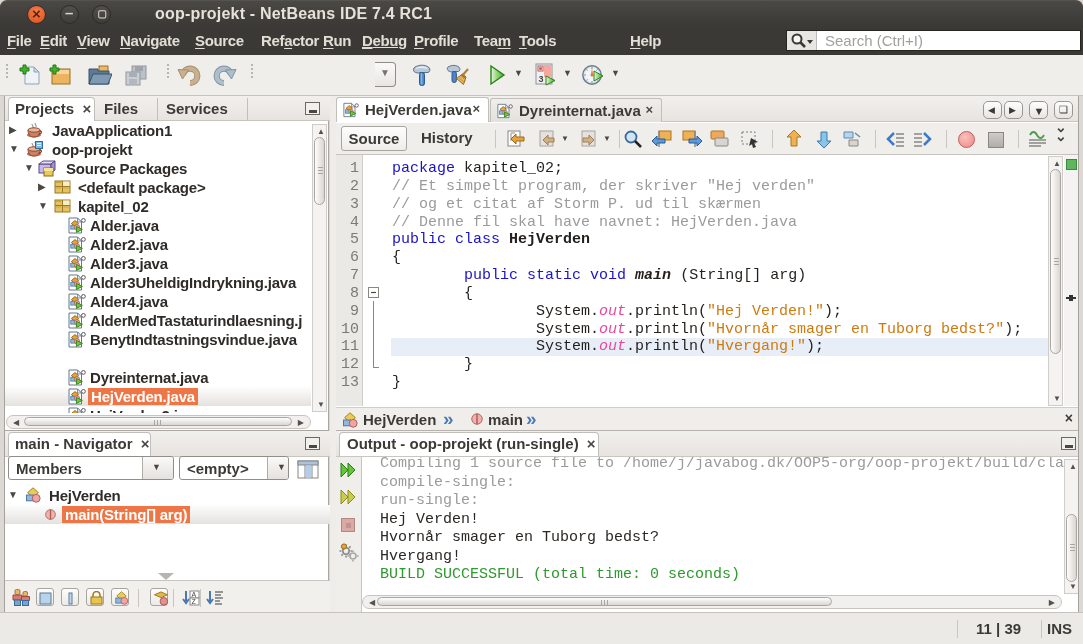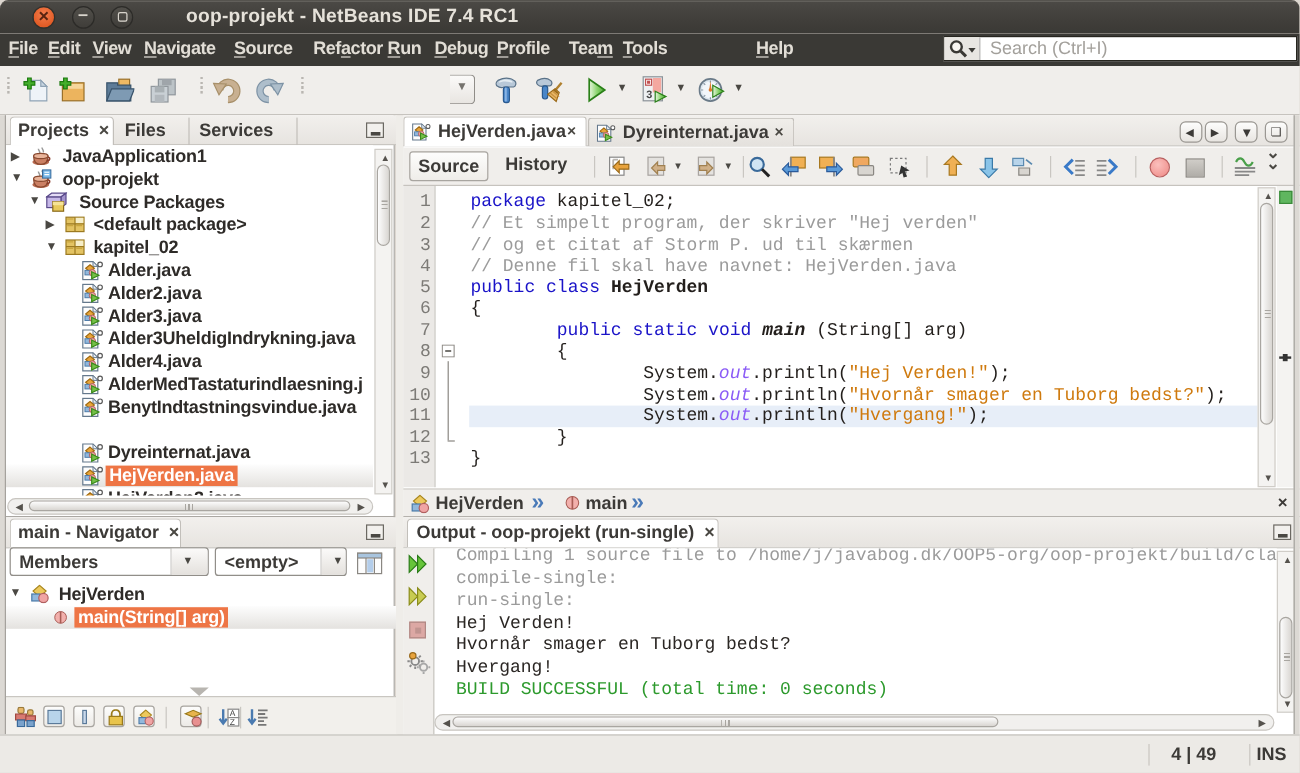--- a/index.html
+++ b/index.html
@@ -122,21 +122,21 @@
 .eddrop svg { position:absolute; left:0; top:0; }
 .edda { position:absolute; left:24px; top:5px; font-size:8px; color:#4a4843; }
 #gutter { position:absolute; left:0; top:59px; width:27px; height:251px; background:#ebe9e6; border-right:1px solid #d0cdc8; }
 #gnums { position:absolute; right:3px; top:5px; font-family:"Liberation Mono", monospace; font-size:15px; line-height:17.85px; color:#7c7a76; text-align:right; }
 #foldbar { position:absolute; left:28px; top:59px; width:28px; height:251px; background:#fff; }
 #curline { position:absolute; left:55px; top:242px; width:657px; height:18px; background:#e7eef8; }
 #code { position:absolute; left:56px; top:64px; font-family:"Liberation Mono", monospace; font-size:15px; line-height:17.85px; color:#231f1c; }
 #code .kw { color:#1a13c8; }
 #code .cm { color:#9b9b9b; }
 #code .st { color:#cf7a0e; }
-#code .fd { color:#8b5cf6; font-style:italic; }
+#code .fd { color:#ec4899; font-style:italic; }
 #estripe { position:absolute; left:728px; top:59px; width:19px; height:251px; background:#f4f3f1; }
 #crumbs { position:absolute; left:0; top:311px; width:747px; height:24px; background:#f0eeeb; border-top:1px solid #d0cdc8; border-bottom:1px solid #c6c3be; }
 .crt { position:absolute; top:3px; font-size:15px; font-weight:bold; color:#3c3a37; }
 .crc { position:absolute; top:0px; font-size:19px; font-weight:bold; color:#4a7ab8; }
 
 
 #outtabs { position:absolute; left:0; top:0; width:747px; height:26px; background:linear-gradient(#f2f0ed,#e7e4e0); border-bottom:1px solid #c9c6c1; }
 #outstrip { position:absolute; left:0; top:26px; width:26px; height:168px; background:#f0eeeb; border-right:1px solid #c9c6c1; }
 .oico { position:absolute; left:3px; }
 #conclip { position:absolute; left:27px; top:26px; width:701px; height:138px; overflow:hidden; background:#fff; }
@@ -203,21 +203,21 @@
     <div id="title-text">oop-projekt - NetBeans IDE 7.4 RC1</div>
   </div>
   <div class="abs" id="menubar">
     <span class="mi" style="left:7px;"><u>F</u>ile</span>
     <span class="mi" style="left:40px;"><u>E</u>dit</span>
     <span class="mi" style="left:77px;"><u>V</u>iew</span>
     <span class="mi" style="left:120px;text-align:right;"><u>N</u>avigate</span>
     <span class="mi" style="left:195px;"><u>S</u>ource</span>
     <span class="mi" style="left:261px;">Ref<u>a</u>ctor</span>
     <span class="mi" style="left:323px;"><u>R</u>un</span>
-    <span class="mi" style="left:362px;"><u>D</u>ebug</span>
+    <span class="mi" style="left:362px;text-decoration:underline;"><u>D</u>ebug</span>
     <span class="mi" style="left:414px;"><u>P</u>rofile</span>
     <span class="mi" style="left:474px;">Tea<u>m</u></span>
     <span class="mi" style="left:519px;"><u>T</u>ools</span>
     <span class="mi" style="left:562px;margin-top:42px;"><u>W</u>indow</span>
     <span class="mi" style="left:630px;"><u>H</u>elp</span>
     <div id="searchbox">
       <div id="search-ico">
         <svg width="26" height="18" viewBox="0 0 26 18" style="position:absolute;left:2px;top:1px;">
           <circle cx="8" cy="7" r="4.5" fill="#f8f6f2" stroke="#3a3935" stroke-width="2"></circle>
           <path d="M11.5 10.5 L16 15" stroke="#3a3935" stroke-width="2.6"></path>
@@ -744,18 +744,18 @@
       <div class="hthumb" style="left:14px; width:455px;">
           <div class="hgrip"></div>
         </div>
       <span class="sarr" style="right:6px; top:2px;">▶</span>
     </div>
   </div>
   <div class="abs" id="splitv"></div>
   <div class="abs" id="frameL"></div>
   <div class="abs" id="frameR"></div>
   <div class="abs" id="statusbar">
-    <span class="sv" style="left:976px;">4 | 49</span>
+    <span class="sv" style="left:976px;">11 | 39</span>
       <div style="position:absolute;left:957px;top:7px;width:1px;height:18px;background:#c9c6c1;"></div>
       <div style="position:absolute;left:1041px;top:7px;width:1px;height:18px;background:#c9c6c1;"></div>
     <span class="sv" style="left:1047px;">INS</span>
   </div>
 </div>
 
 </body></html>

